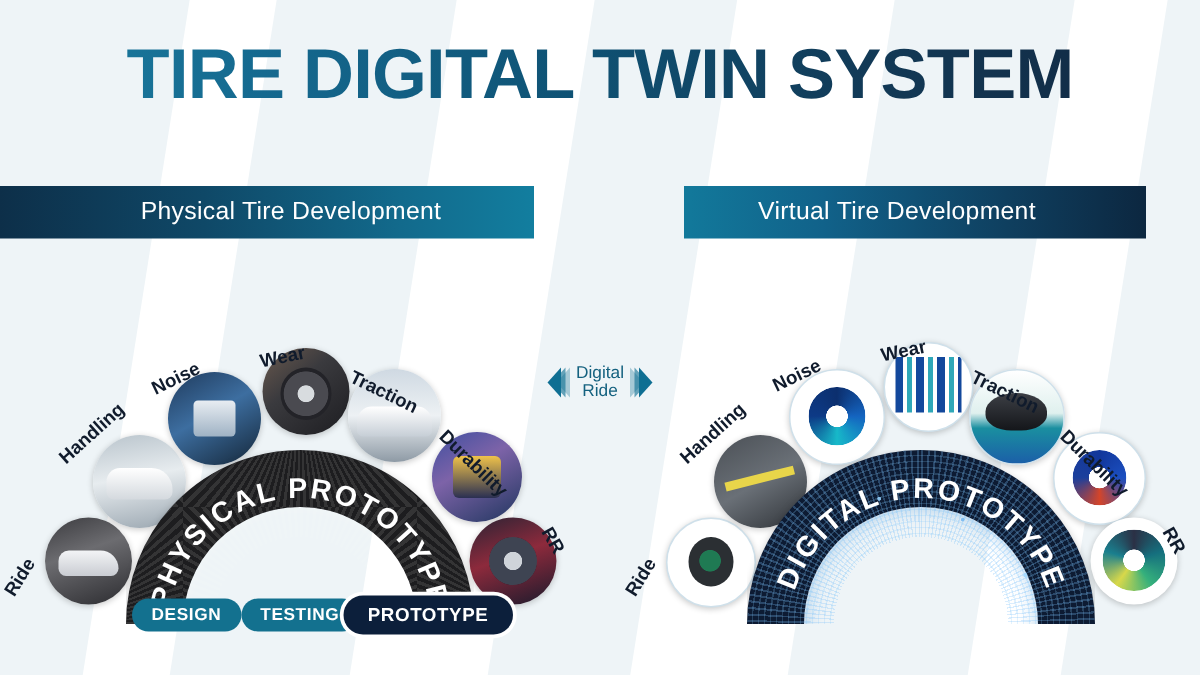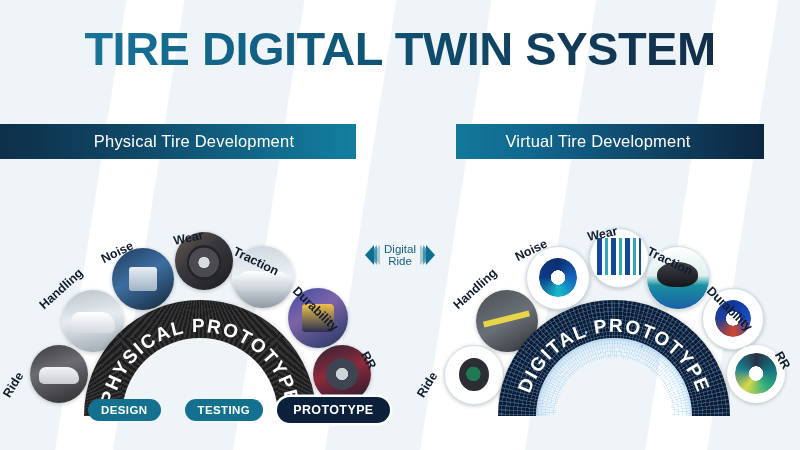--- a/index.html
+++ b/index.html
@@ -95,21 +95,21 @@
     font-size:19px;font-weight:600;letter-spacing:1.6px;}
 
   
   .bub{position:absolute;border-radius:50%;overflow:hidden;
     box-shadow:0 1px 4px rgba(0,0,0,.22);}
   .bub.ring{border:1.5px solid #cfe0ea;}
   .bub-lbl{position:absolute;font-size:12.5px;font-weight:600;color:#101b2c;
     white-space:nowrap;transform-origin:left bottom;}
 
   
-  .stage-bar{position:absolute;display:flex;align-items:center;z-index:8;gap:24px;}
+  .stage-bar{position:absolute;display:flex;align-items:center;z-index:8;}
   .pill{height:22px;display:flex;align-items:center;justify-content:center;
     color:#ffffff;font-size:11.5px;font-weight:bold;letter-spacing:.4px;
     background:#13718f;border-radius:12px;padding:0 13px;white-space:nowrap;}
   .pill.active{background:#0c1f3b;border-radius:13px;height:26px;font-size:12.5px;
     padding:0 16px;margin:0 -10px;z-index:2;
     box-shadow:0 0 0 2.5px #ffffff;}
 
   
   .px-ride{background:linear-gradient(160deg,#3b3b3f 0%,#6c6c70 40%,#2c2c30 100%);}
   .px-ride::after{content:"";position:absolute;left:16%;top:38%;width:68%;height:30%;

